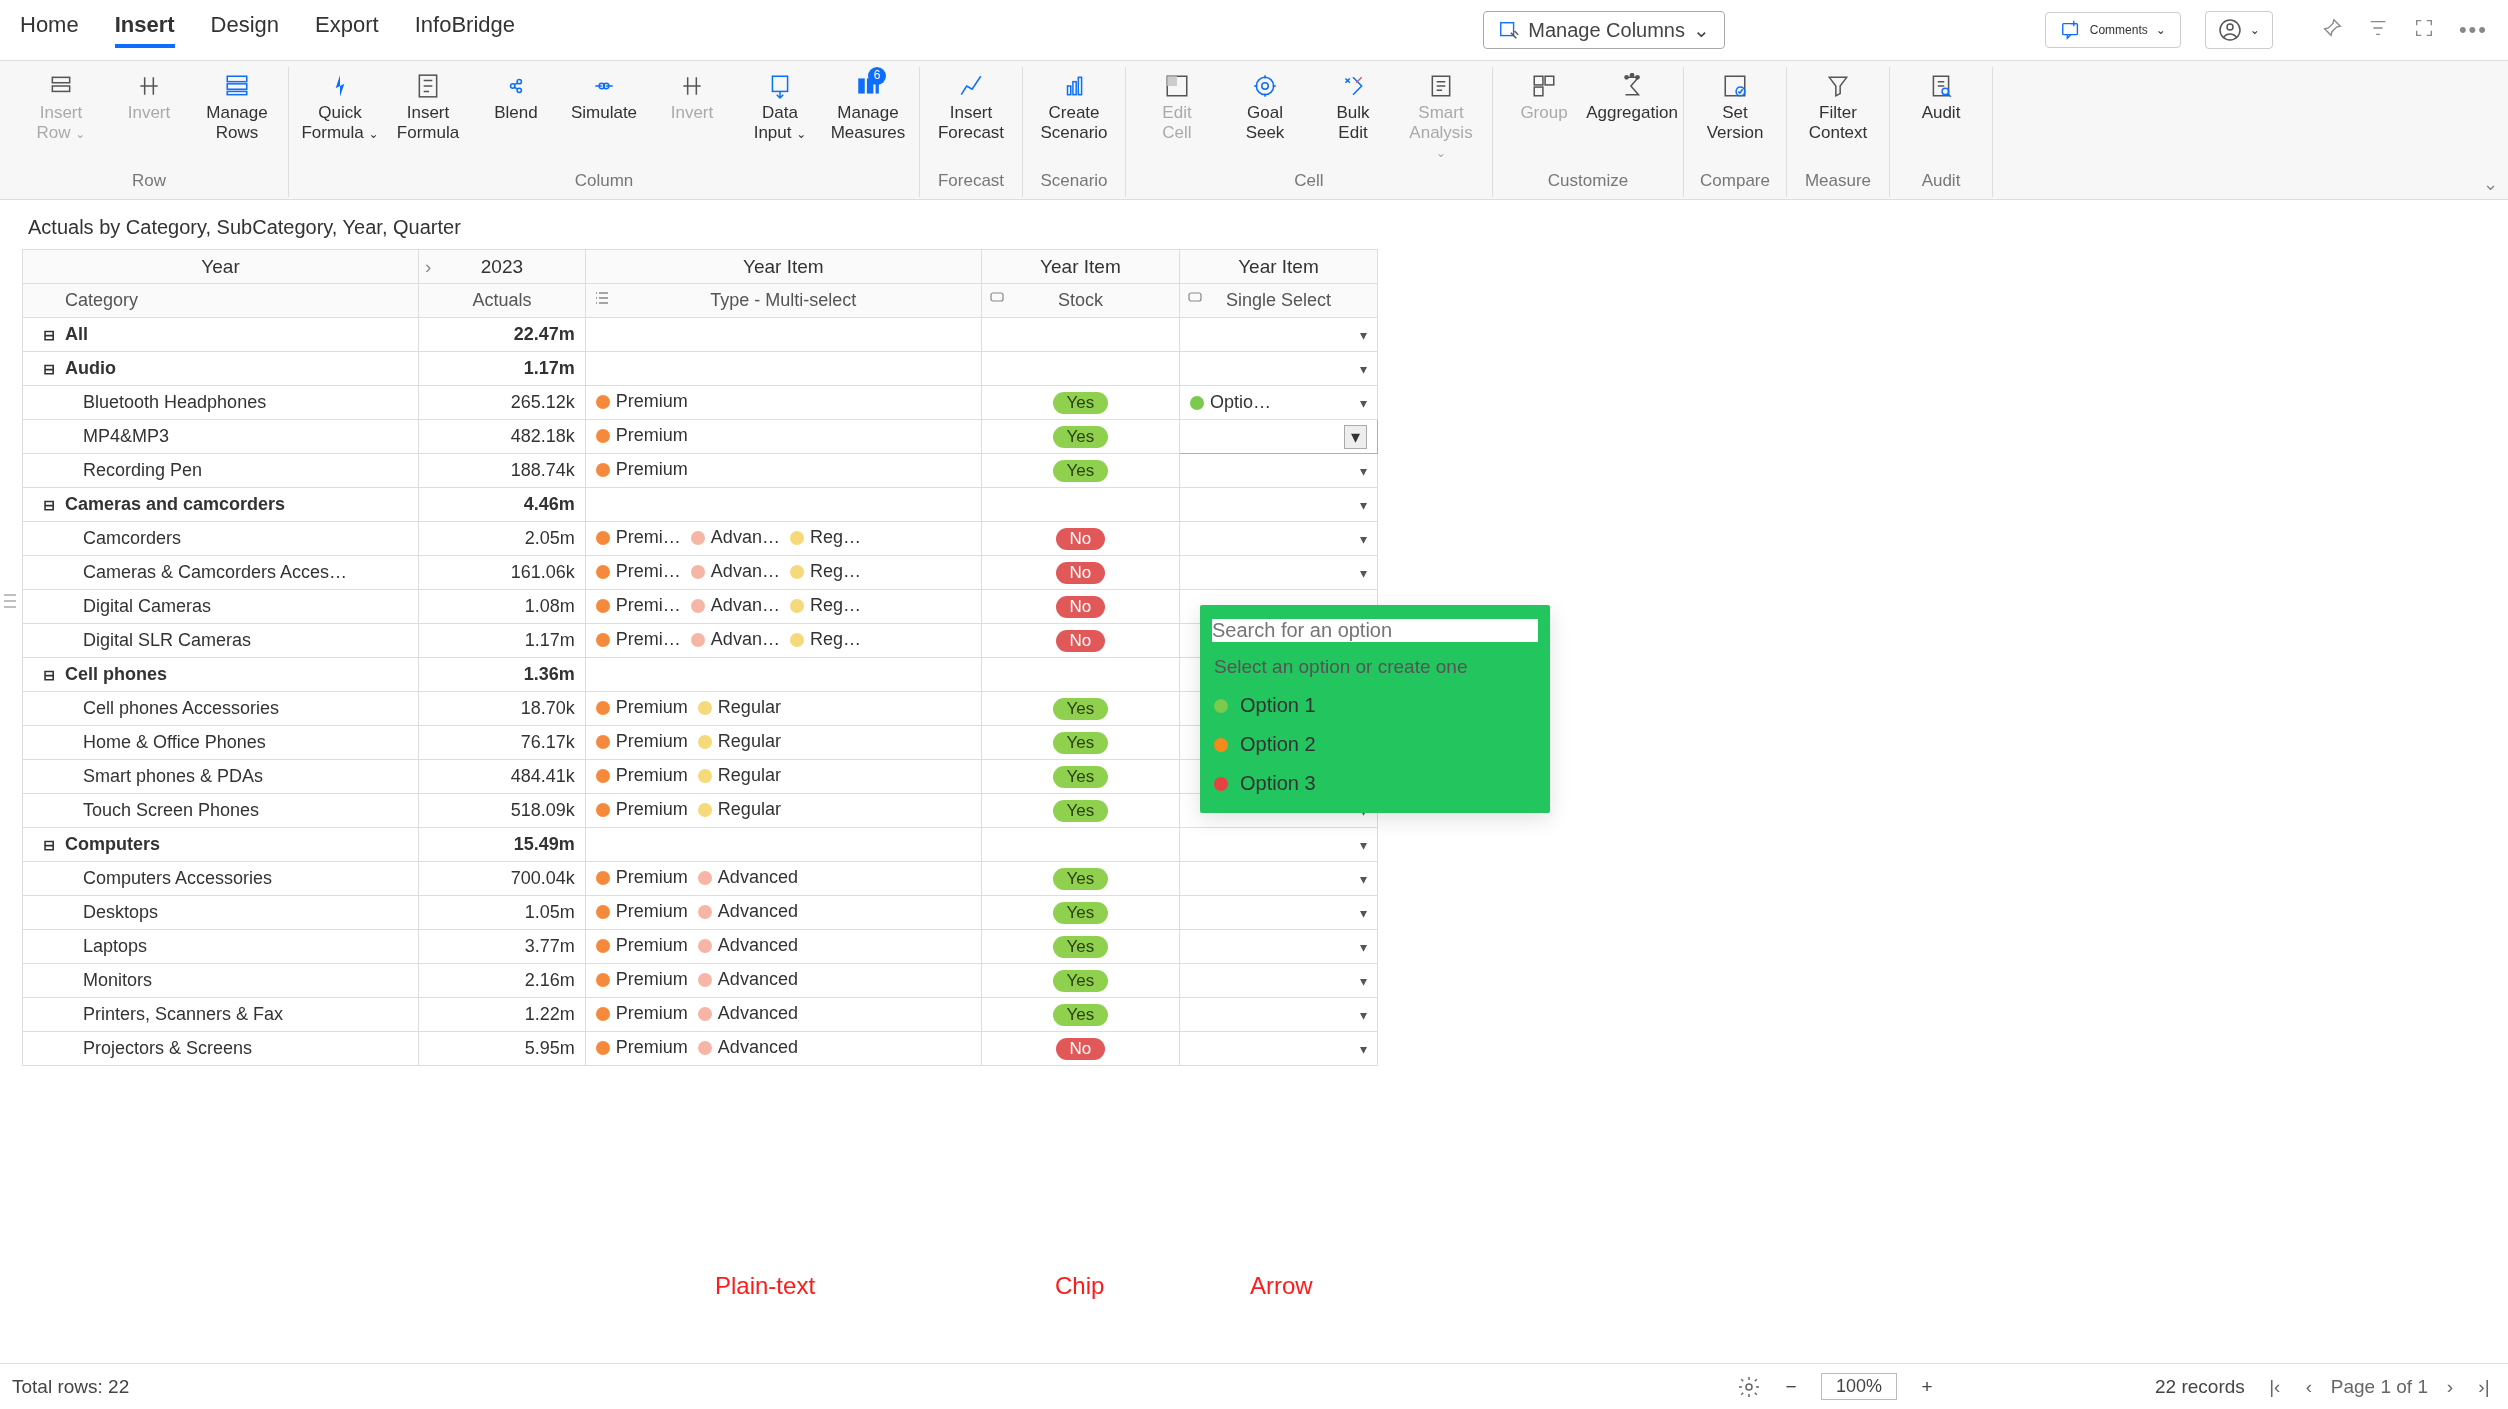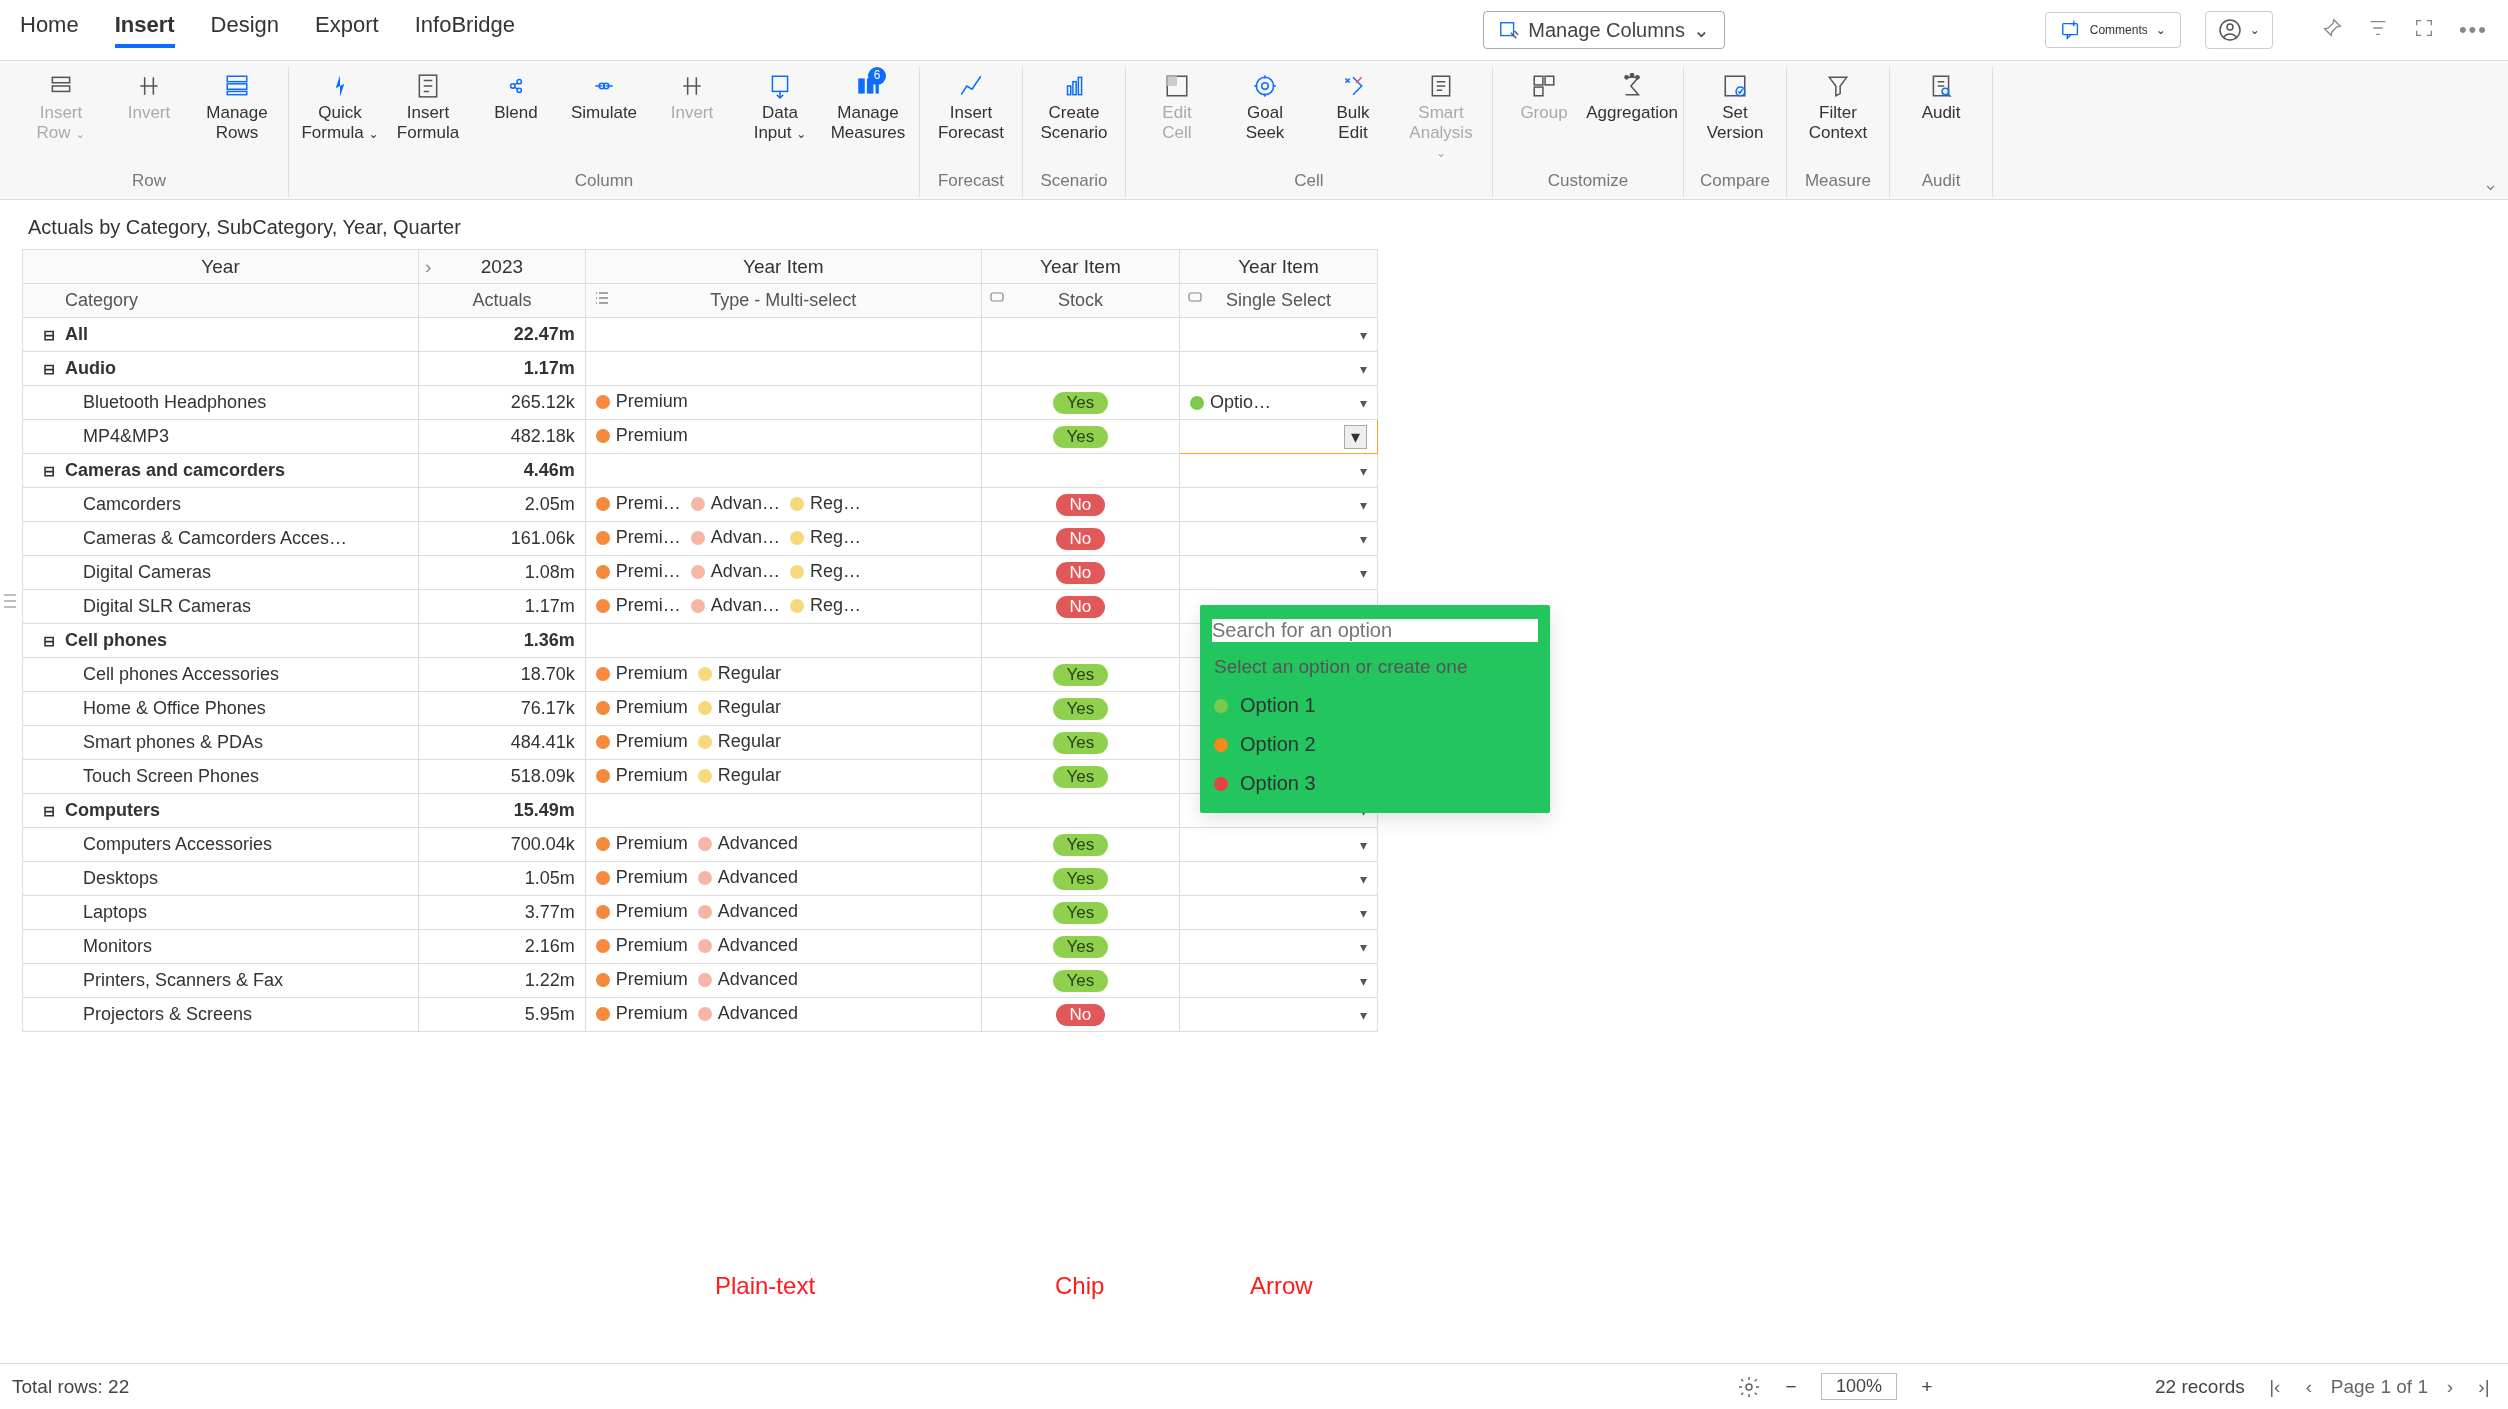--- a/index.html
+++ b/index.html
@@ -646,20 +646,35 @@
               <span class="dot dot-orange"></span>
               <span>Premium</span>
             </span></td>
           <td class="col-stock"><span class="chip chip-yes">Yes</span></td>
           <td class="col-sel sel-active">
             <div class="sel-cell">
               <span class="sel-caret-box">▾</span>
             </div>
           </td>
         </tr>
+        <tr>
+          <td class="col-cat col-cat-cell indent2"><span>Recording Pen</span></td>
+          <td class="col-val col-val-cell">188.74k</td>
+          <td class="col-type"><span class="type-tag">
+              <span class="dot dot-orange"></span>
+              <span>Premium</span>
+            </span></td>
+          <td class="col-stock"><span class="chip chip-yes">Yes</span></td>
+          <td class="col-sel">
+            <div class="sel-cell">
+              <span></span>
+              <span class="sel-caret">▾</span>
+            </div>
+          </td>
+        </tr>
         <tr class="row-cat">
           <td class="col-cat col-cat-cell" style="padding-left: 18px;">
             <span class="cat-cell">
               <span class="toggle-ico">⊟</span>
               <span>Cameras and camcorders</span>
             </span>
           </td>
           <td class="col-val col-val-cell">4.46m</td>
           <td class="col-type"></td>
           <td class="col-stock"></td>

